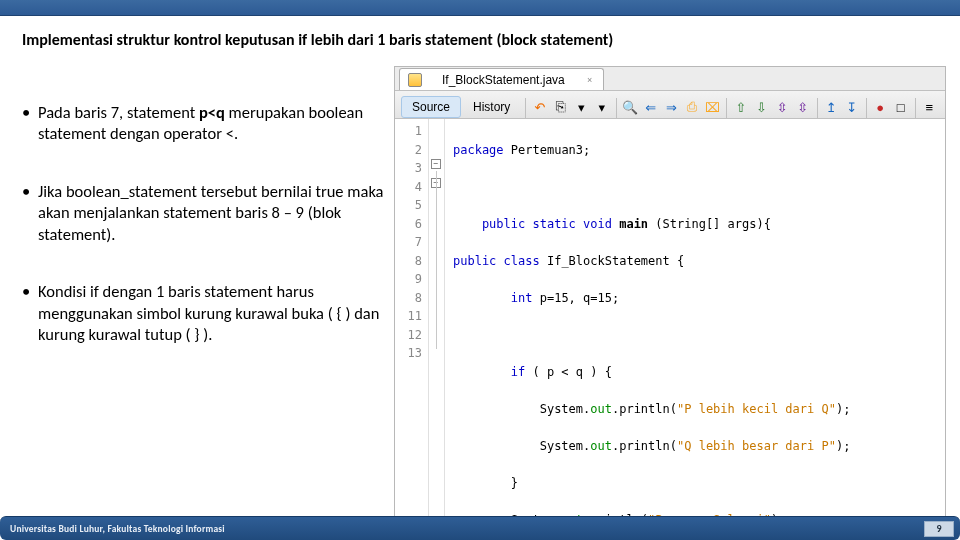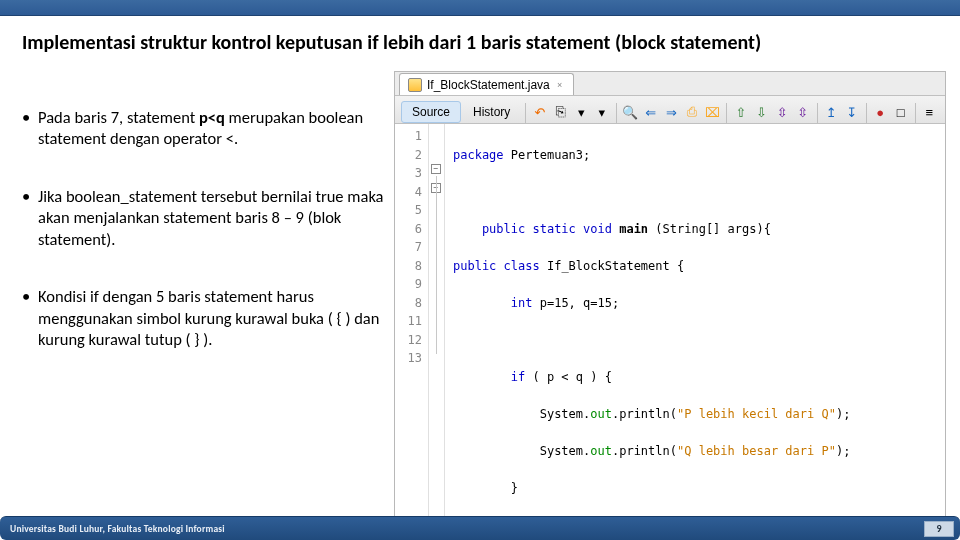--- a/index.html
+++ b/index.html
@@ -1,27 +1,27 @@
 <!DOCTYPE html>
 <html><head>
 <meta charset="utf-8">
 <style>
   * { box-sizing: border-box; margin: 0; padding: 0; }
   body { width: 960px; height: 540px; font-family: Calibri, Arial, sans-serif; background: #fff; position: relative; }
   .topbar { height: 16px; background: linear-gradient(#3b6aa0,#2d5a94); border-bottom: 1px solid #1e4270; }
   .title-area { padding: 14px 22px 10px 22px; }
-  .title { font-size: 20px; font-weight: bold; color: #000; line-height: 1.25; }
+  .title { font-size: 16px; font-weight: bold; color: #000; line-height: 1.25; }
   .content { display: flex; padding: 6px 14px 0 22px; gap: 10px; }
   .bullets { width: 370px; font-size: 16.5px; line-height: 1.3; }
   .bullets li { list-style: none; position: relative; padding-left: 16px; margin-bottom: 14px; margin-top: 36px; }
   .bullets li::before { content: "•"; position: absolute; left: 0; top: 0; }
   .bold { font-weight: bold; }
   .ide { width: 552px; border: 1px solid #b8b8b8; background: #fff; font-family: "Segoe UI", Arial, sans-serif; font-size: 12px; }
   .tabbar { background: #ececec; border-bottom: 1px solid #c0c0c0; height: 24px; display: flex; align-items: flex-end; }
-  .tab { background: #fff; border: 1px solid #b0b0b0; border-bottom: none; padding: 3px 8px; margin-left: 4px; display: flex; align-items: center; gap: 5px; height: 22px; border-radius: 3px 3px 0 0; }
+  .tab { background: #fff; border: 1px solid #b0b0b0; border-bottom: none; padding: 3px 8px; margin-left: 4px; display: flex; align-items: center; gap: 20px; height: 22px; border-radius: 3px 3px 0 0; }
   .iconbox { width: 14px; height: 14px; border: 1px solid #888; background: linear-gradient(#ffe48a,#ffc13b); border-radius: 2px; }
   .closex { width: 10px; height: 10px; color: #888; font-size: 9px; line-height: 10px; text-align: center; }
   .toolbar { background: linear-gradient(#f3f3f3,#e4e4e4); border-bottom: 1px solid #c0c0c0; height: 28px; display: flex; align-items: flex-end; padding: 0 6px; gap: 1px; }
   .tbtn { width: 22px; height: 22px; border: 1px solid transparent; border-radius: 3px; display: flex; align-items: center; justify-content: center; font-size: 13px; }
   .sep { width: 1px; height: 20px; background: #c0c0c0; margin: 0 3px; }
   .srcbtn { padding: 0 10px; height: 22px; display: flex; align-items: center; border: 1px solid transparent; border-radius: 3px; font-size: 12px; }
   .srcbtn.active { background: #d9e8f7; border-color: #a8c8e8; }
   .editor { display: flex; font-family: Consolas, monospace; font-size: 12px; }
   .gutter { background: #fff; border-right: 1px solid #e0e0e0; width: 34px; text-align: right; color: #888; padding: 3px 6px 3px 2px; line-height: 18.5px; }
   .fold { width: 16px; border-right: 1px solid #e0e0e0; position: relative; }
@@ -42,21 +42,21 @@
 <div class="topbar"></div>
 
 <div class="title-area">
   <div class="title">Implementasi struktur kontrol keputusan if lebih dari 1 baris statement (block statement)</div>
 </div>
 
 <div class="content">
   <ul class="bullets">
     <li><span>Pada baris 7, statement </span><span class="bold">p&lt;q</span><span> merupakan boolean statement dengan operator &lt;.</span></li>
     <li><span>Jika boolean_statement tersebut bernilai true maka akan menjalankan statement baris 8 – 9 (blok statement).</span></li>
-    <li><span> Kondisi if dengan 5 baris statement harus menggunakan simbol kurung kurawal buka ( { ) dan kurung kurawal tutup ( } ).</span></li>
+    <li><span> Kondisi if dengan 1 baris statement harus menggunakan simbol kurung kurawal buka ( { ) dan kurung kurawal tutup ( } ).</span></li>
   </ul>
 
   <div class="ide">
     <div class="tabbar">
       <div class="tab">
         <span class="iconbox"></span>
         <span>If_BlockStatement.java</span>
         <span class="closex">×</span>
       </div>
     </div>

